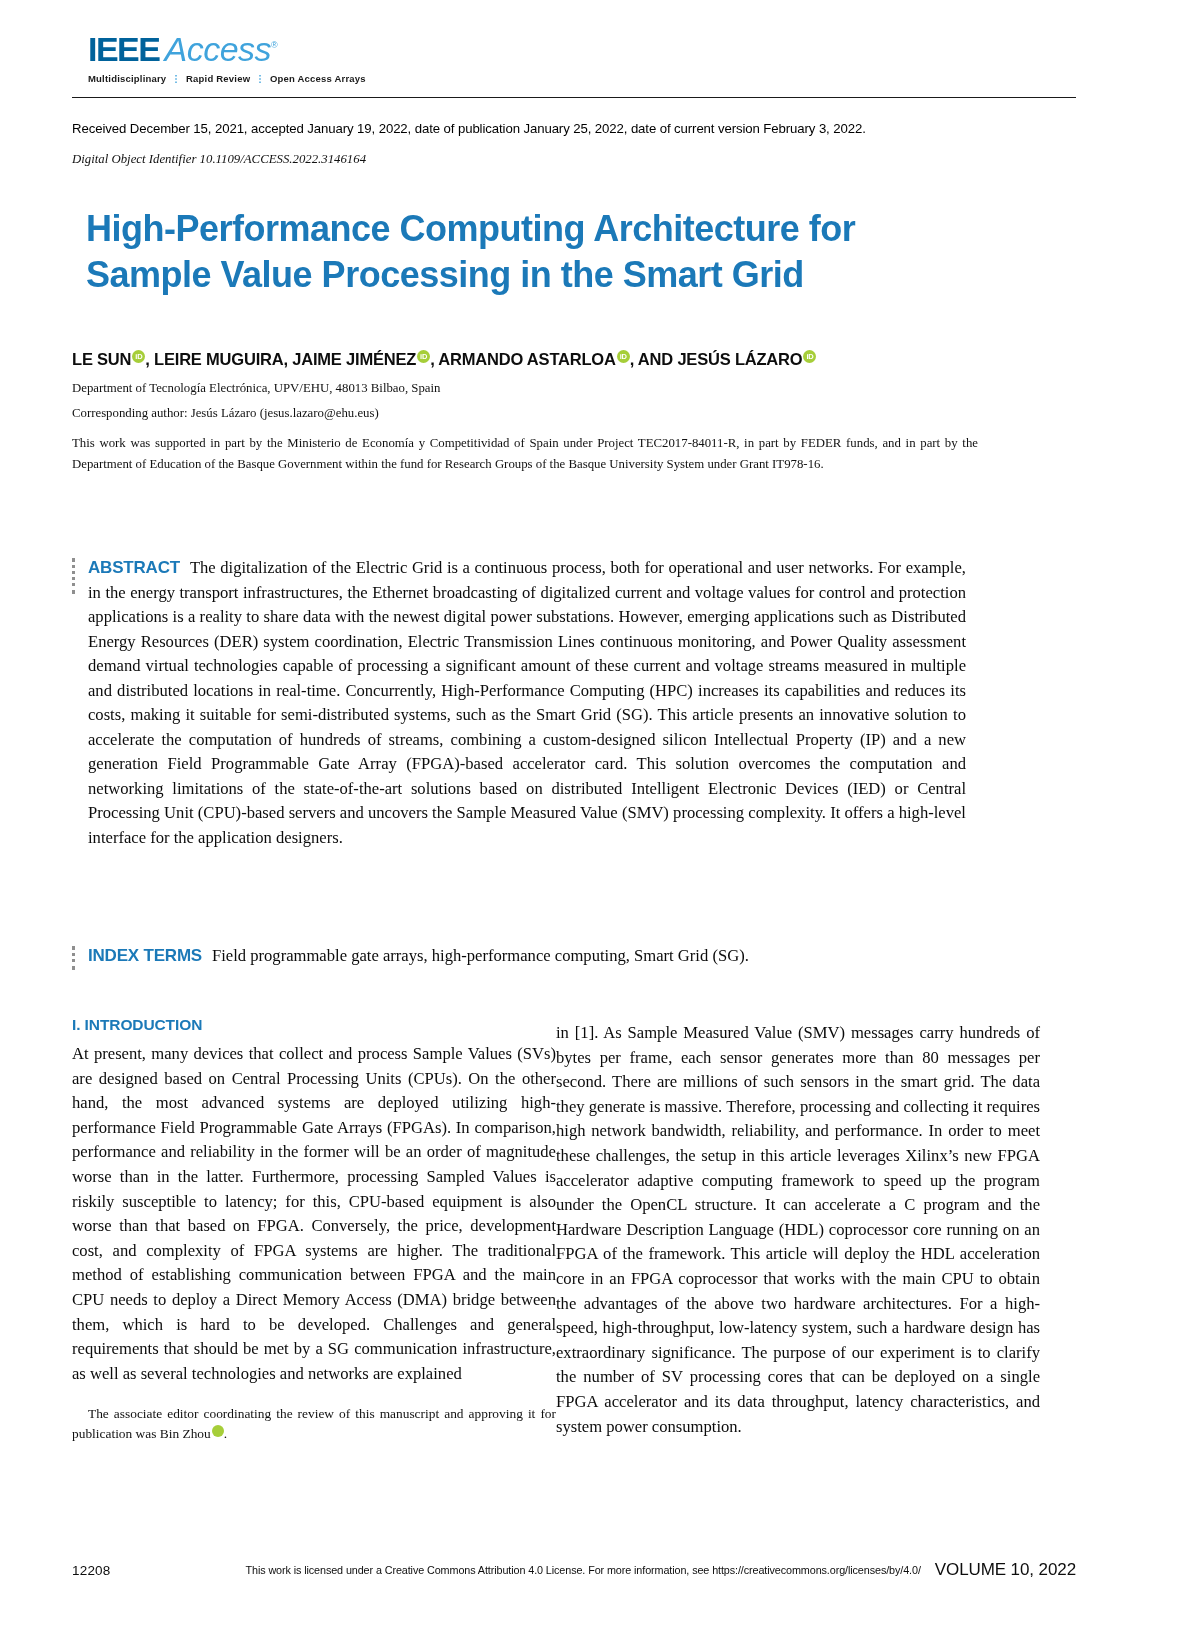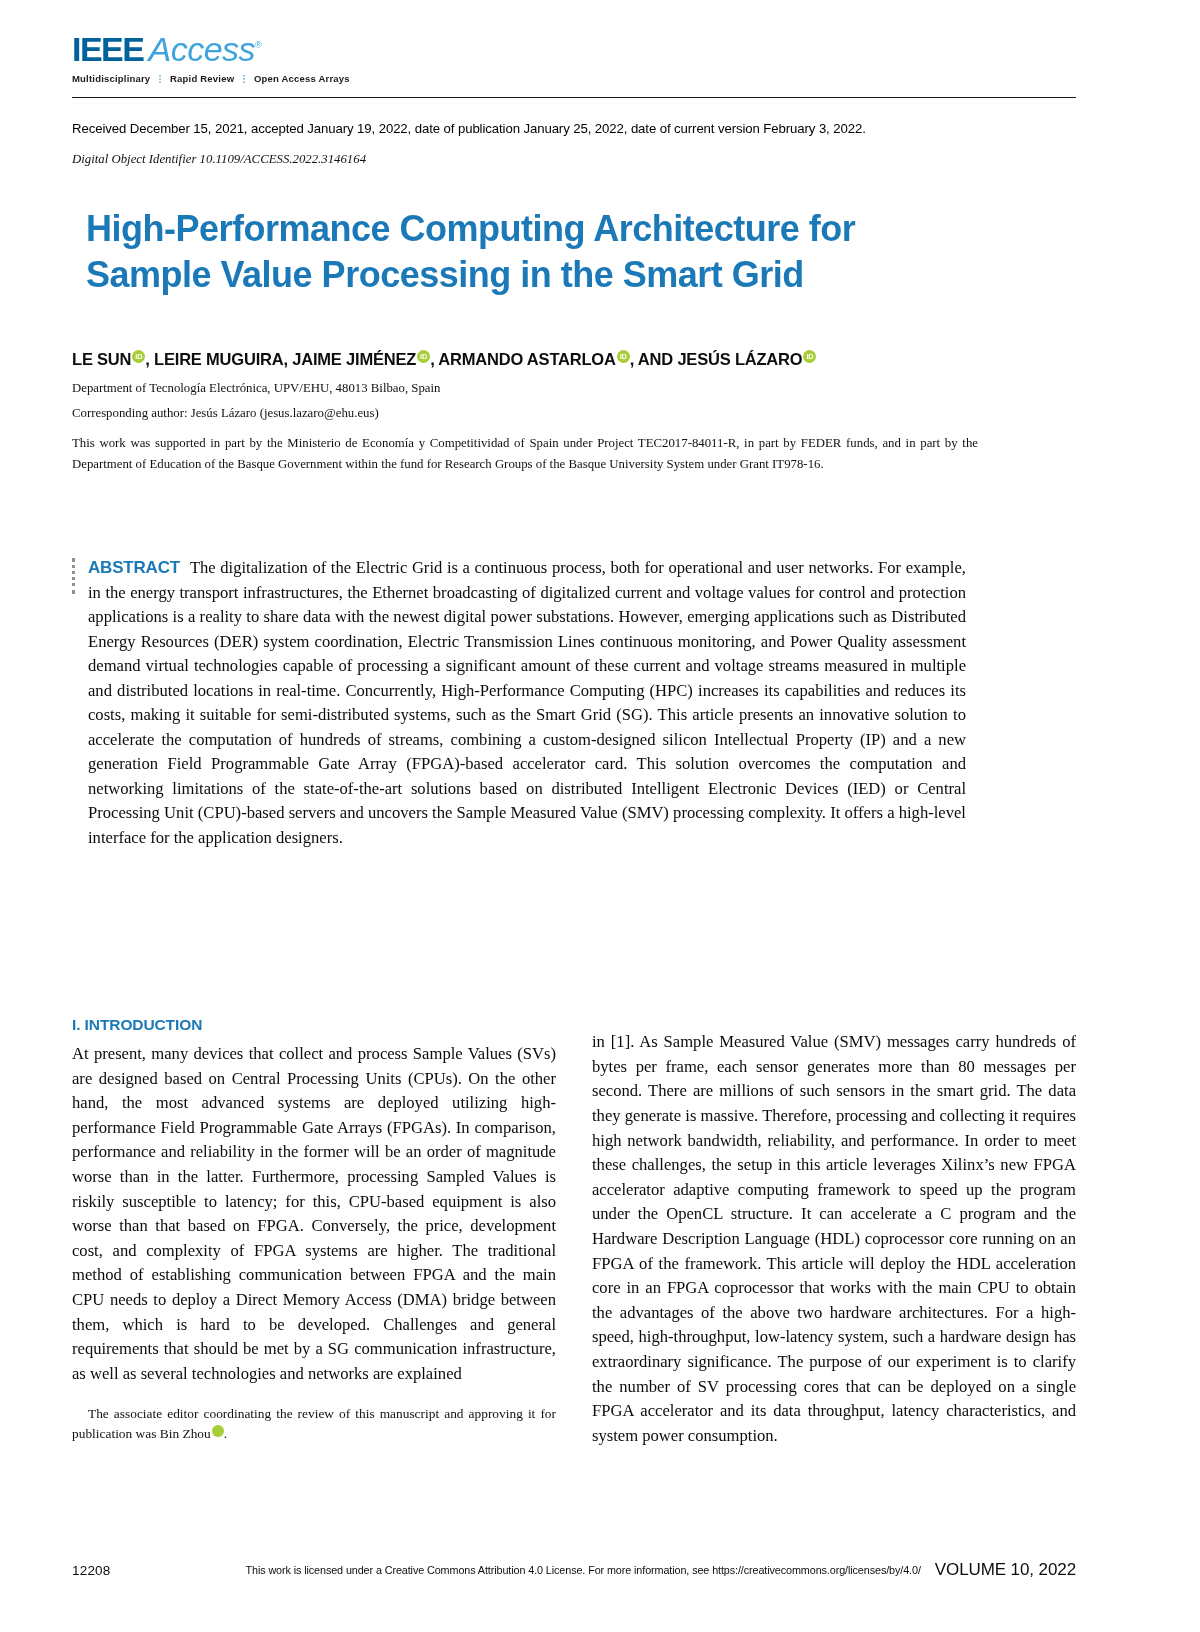--- a/index.html
+++ b/index.html
@@ -6,21 +6,21 @@
   .page{
     position:relative;
     width:1200px;height:1632px;
     background:#ffffff;
     font-family:"Liberation Serif", serif;
     color:#111;
     overflow:hidden;
     margin:0 auto;
   }
   
-  .masthead{position:absolute;left:72px;top:30px;}
+  .masthead{position:absolute;left:88px;top:30px;}
   .logo-line{white-space:nowrap;}
   .logo-ieee{
     font-family:"Liberation Sans", sans-serif;
     font-weight:bold;font-size:34px;letter-spacing:-1.5px;color:#00629b;
   }
   .logo-access{
     font-family:"Liberation Sans", sans-serif;
     font-style:italic;font-size:34px;letter-spacing:-0.5px;color:#3fa3dc;
     margin-left:5px;
   }
@@ -89,21 +89,21 @@
   }
   .dotted-mark.short{height:24px;}
   .lead-label{
     font-family:"Liberation Sans", sans-serif;
     font-weight:bold;font-size:17px;letter-spacing:-0.2px;color:#1b79b8;
     padding-right:10px;
   }
   
   .columns{
     position:absolute;left:72px;top:1016px;width:1004px;
-    display:flex;gap:36px;align-items:center;
+    display:flex;
   }
   .col{width:484px;}
   .section-heading{
     font-family:"Liberation Sans", sans-serif;
     font-weight:bold;font-size:15.5px;letter-spacing:-0.1px;color:#1b79b8;
     margin:0 0 8px 0;
   }
   .body-par{
     margin:0;font-size:16.6px;line-height:24.6px;text-align:justify;color:#0b0b0b;
   }
@@ -147,20 +147,24 @@
   <div class="authors" id="authors-line"><span>LE SUN</span><span class="orcid">iD</span><span>, LEIRE MUGUIRA, JAIME JIMÉNEZ</span><span class="orcid">iD</span><span>, ARMANDO ASTARLOA</span><span class="orcid">iD</span><span>, AND JESÚS LÁZARO</span><span class="orcid">iD</span></div>
   <div class="affiliation">Department of Tecnología Electrónica, UPV/EHU, 48013 Bilbao, Spain</div>
   <div class="corresponding">Corresponding author: Jesús Lázaro (jesus.lazaro@ehu.eus)</div>
   <div class="funding">This work was supported in part by the Ministerio de Economía y Competitividad of Spain under Project TEC2017-84011-R, in part by FEDER funds, and in part by the Department of Education of the Basque Government within the fund for Research Groups of the Basque University System under Grant IT978-16.</div>
 
   <div class="lead-block abstract-block" style="position:absolute;">
     <span class="dotted-mark"></span>
     <span class="lead-label">ABSTRACT</span><span>The digitalization of the Electric Grid is a continuous process, both for operational and user networks. For example, in the energy transport infrastructures, the Ethernet broadcasting of digitalized current and voltage values for control and protection applications is a reality to share data with the newest digital power substations. However, emerging applications such as Distributed Energy Resources (DER) system coordination, Electric Transmission Lines continuous monitoring, and Power Quality assessment demand virtual technologies capable of processing a significant amount of these current and voltage streams measured in multiple and distributed locations in real-time. Concurrently, High-Performance Computing (HPC) increases its capabilities and reduces its costs, making it suitable for semi-distributed systems, such as the Smart Grid (SG). This article presents an innovative solution to accelerate the computation of hundreds of streams, combining a custom-designed silicon Intellectual Property (IP) and a new generation Field Programmable Gate Array (FPGA)-based accelerator card. This solution overcomes the computation and networking limitations of the state-of-the-art solutions based on distributed Intelligent Electronic Devices (IED) or Central Processing Unit (CPU)-based servers and uncovers the Sample Measured Value (SMV) processing complexity. It offers a high-level interface for the application designers.</span>
   </div>
 
+  <div class="lead-block terms-block" style="position:absolute;">
+    <span class="dotted-mark short"></span>
+    <span class="lead-label">INDEX TERMS</span><span>Field programmable gate arrays, high-performance computing, Smart Grid (SG).</span>
+  </div>
 
   <div class="columns">
     <div class="col col-left">
       <h2 class="section-heading">I. INTRODUCTION</h2>
       <p class="body-par">At present, many devices that collect and process Sample Values (SVs) are designed based on Central Processing Units (CPUs). On the other hand, the most advanced systems are deployed utilizing high-performance Field Programmable Gate Arrays (FPGAs). In comparison, performance and reliability in the former will be an order of magnitude worse than in the latter. Furthermore, processing Sampled Values is riskily susceptible to latency; for this, CPU-based equipment is also worse than that based on FPGA. Conversely, the price, development cost, and complexity of FPGA systems are higher. The traditional method of establishing communication between FPGA and the main CPU needs to deploy a Direct Memory Access (DMA) bridge between them, which is hard to be developed. Challenges and general requirements that should be met by a SG communication infrastructure, as well as several technologies and networks are explained</p>
       <p class="footnote"><span>The associate editor coordinating the review of this manuscript and approving it for publication was Bin Zhou</span><span class="orcid orcid-small">iD</span><span>.</span></p>
     </div>
     <div class="col col-right">
       <p class="body-par">in [1]. As Sample Measured Value (SMV) messages carry hundreds of bytes per frame, each sensor generates more than 80 messages per second. There are millions of such sensors in the smart grid. The data they generate is massive. Therefore, processing and collecting it requires high network bandwidth, reliability, and performance. In order to meet these challenges, the setup in this article leverages Xilinx’s new FPGA accelerator adaptive computing framework to speed up the program under the OpenCL structure. It can accelerate a C program and the Hardware Description Language (HDL) coprocessor core running on an FPGA of the framework. This article will deploy the HDL acceleration core in an FPGA coprocessor that works with the main CPU to obtain the advantages of the above two hardware architectures. For a high-speed, high-throughput, low-latency system, such a hardware design has extraordinary significance. The purpose of our experiment is to clarify the number of SV processing cores that can be deployed on a single FPGA accelerator and its data throughput, latency characteristics, and system power consumption.</p>
     </div>

